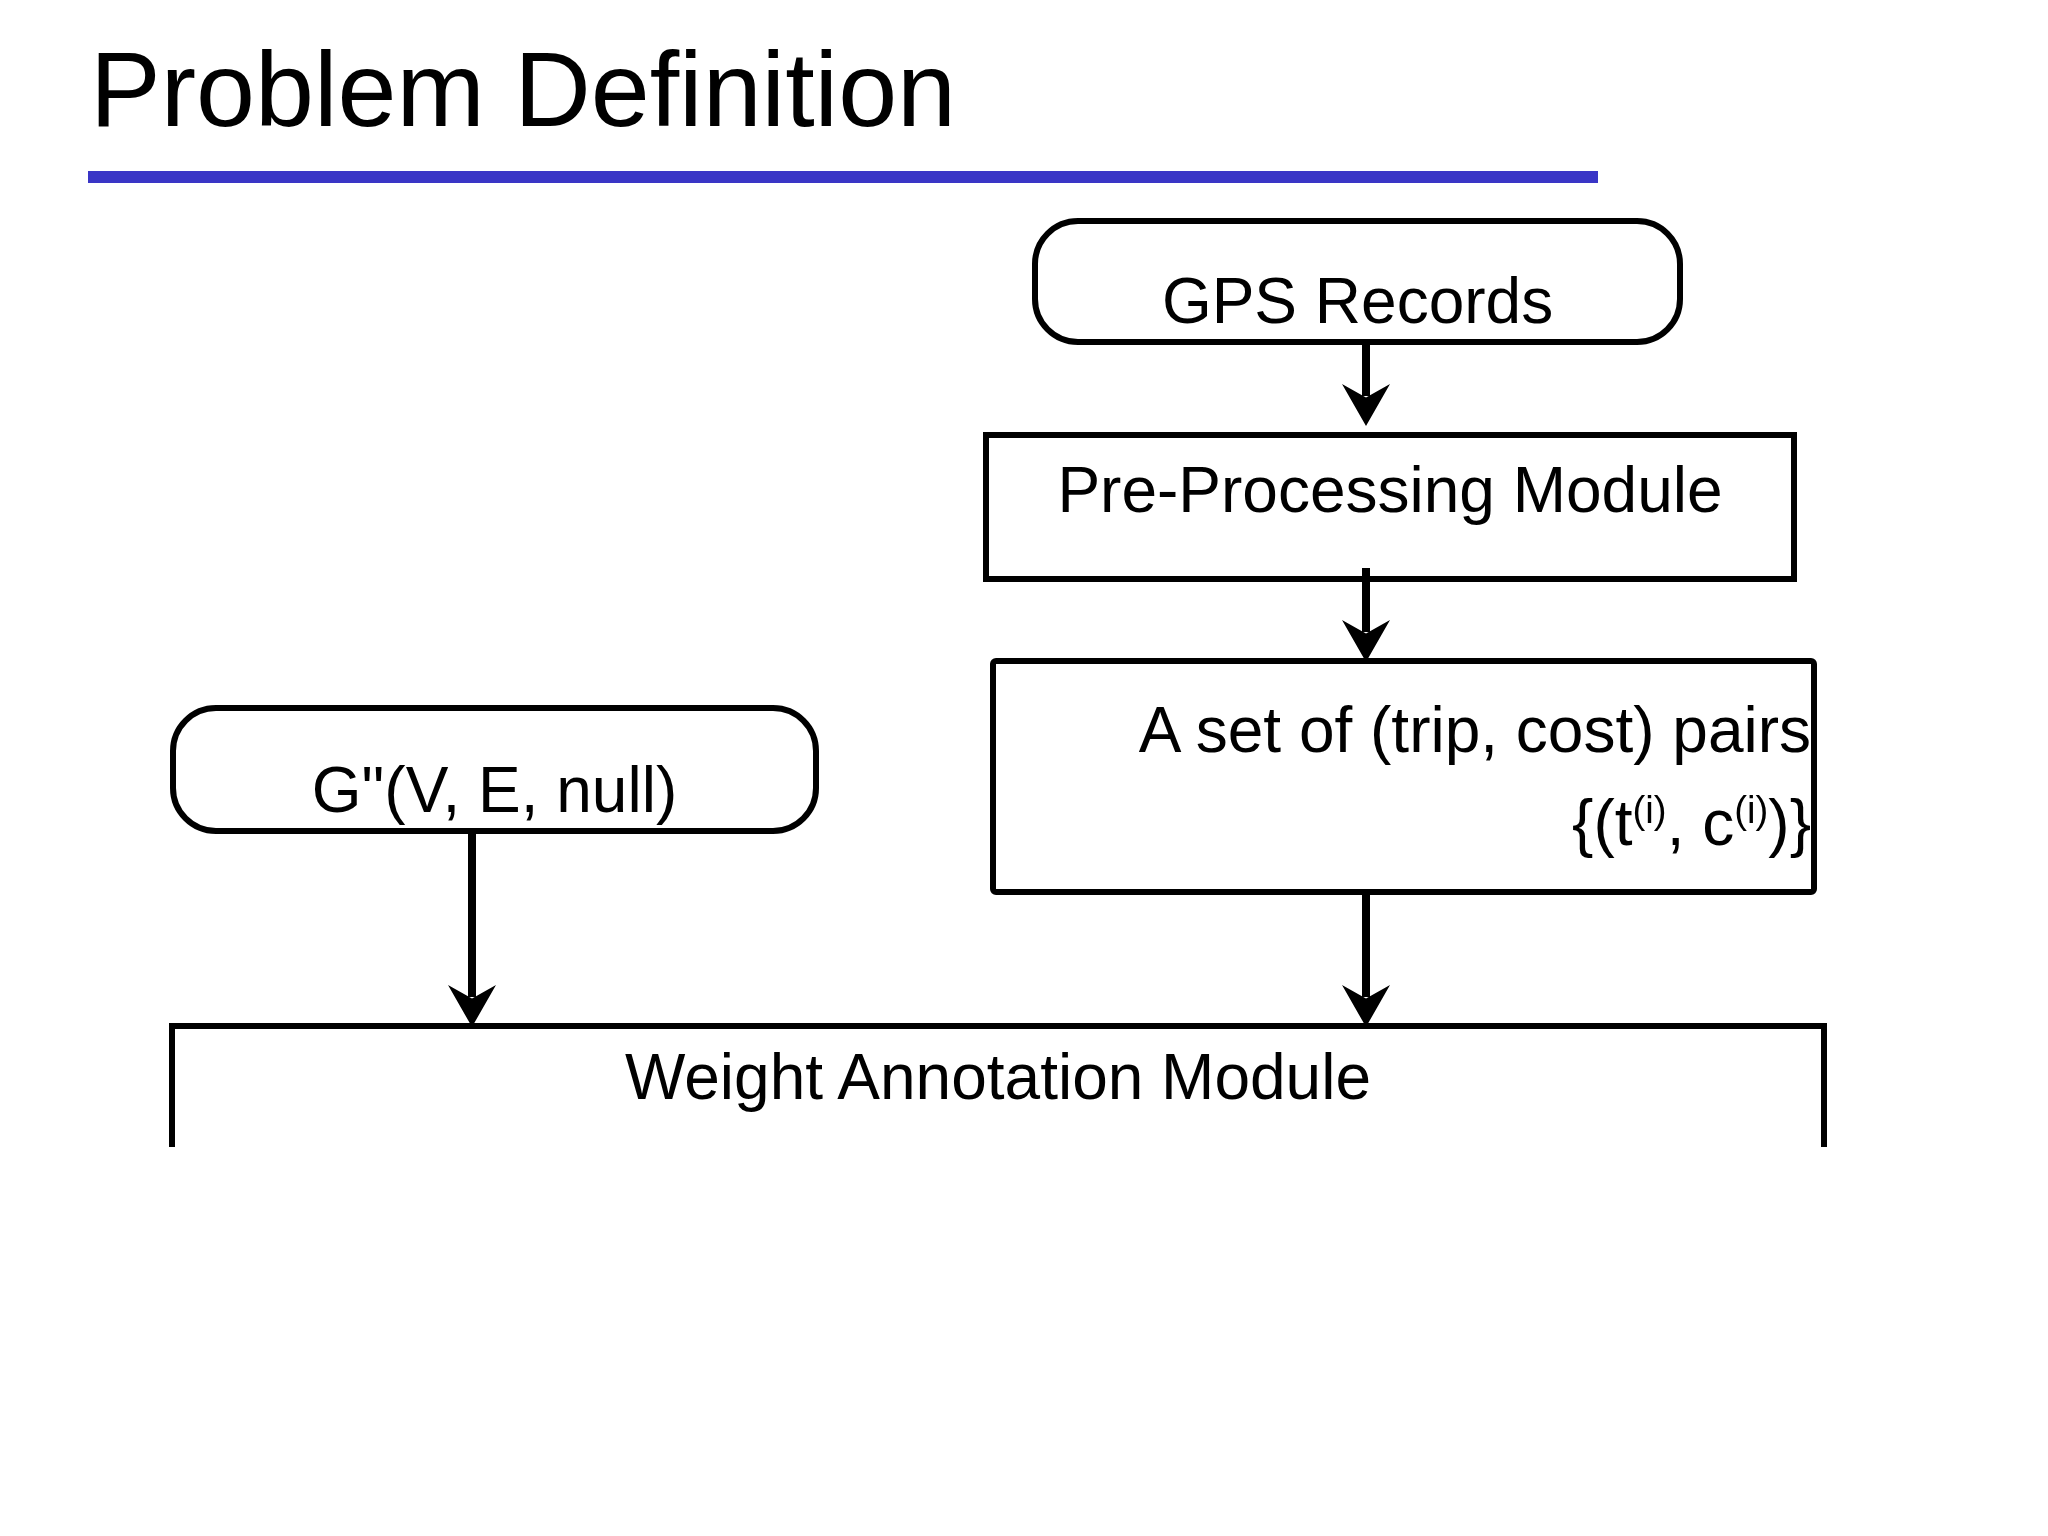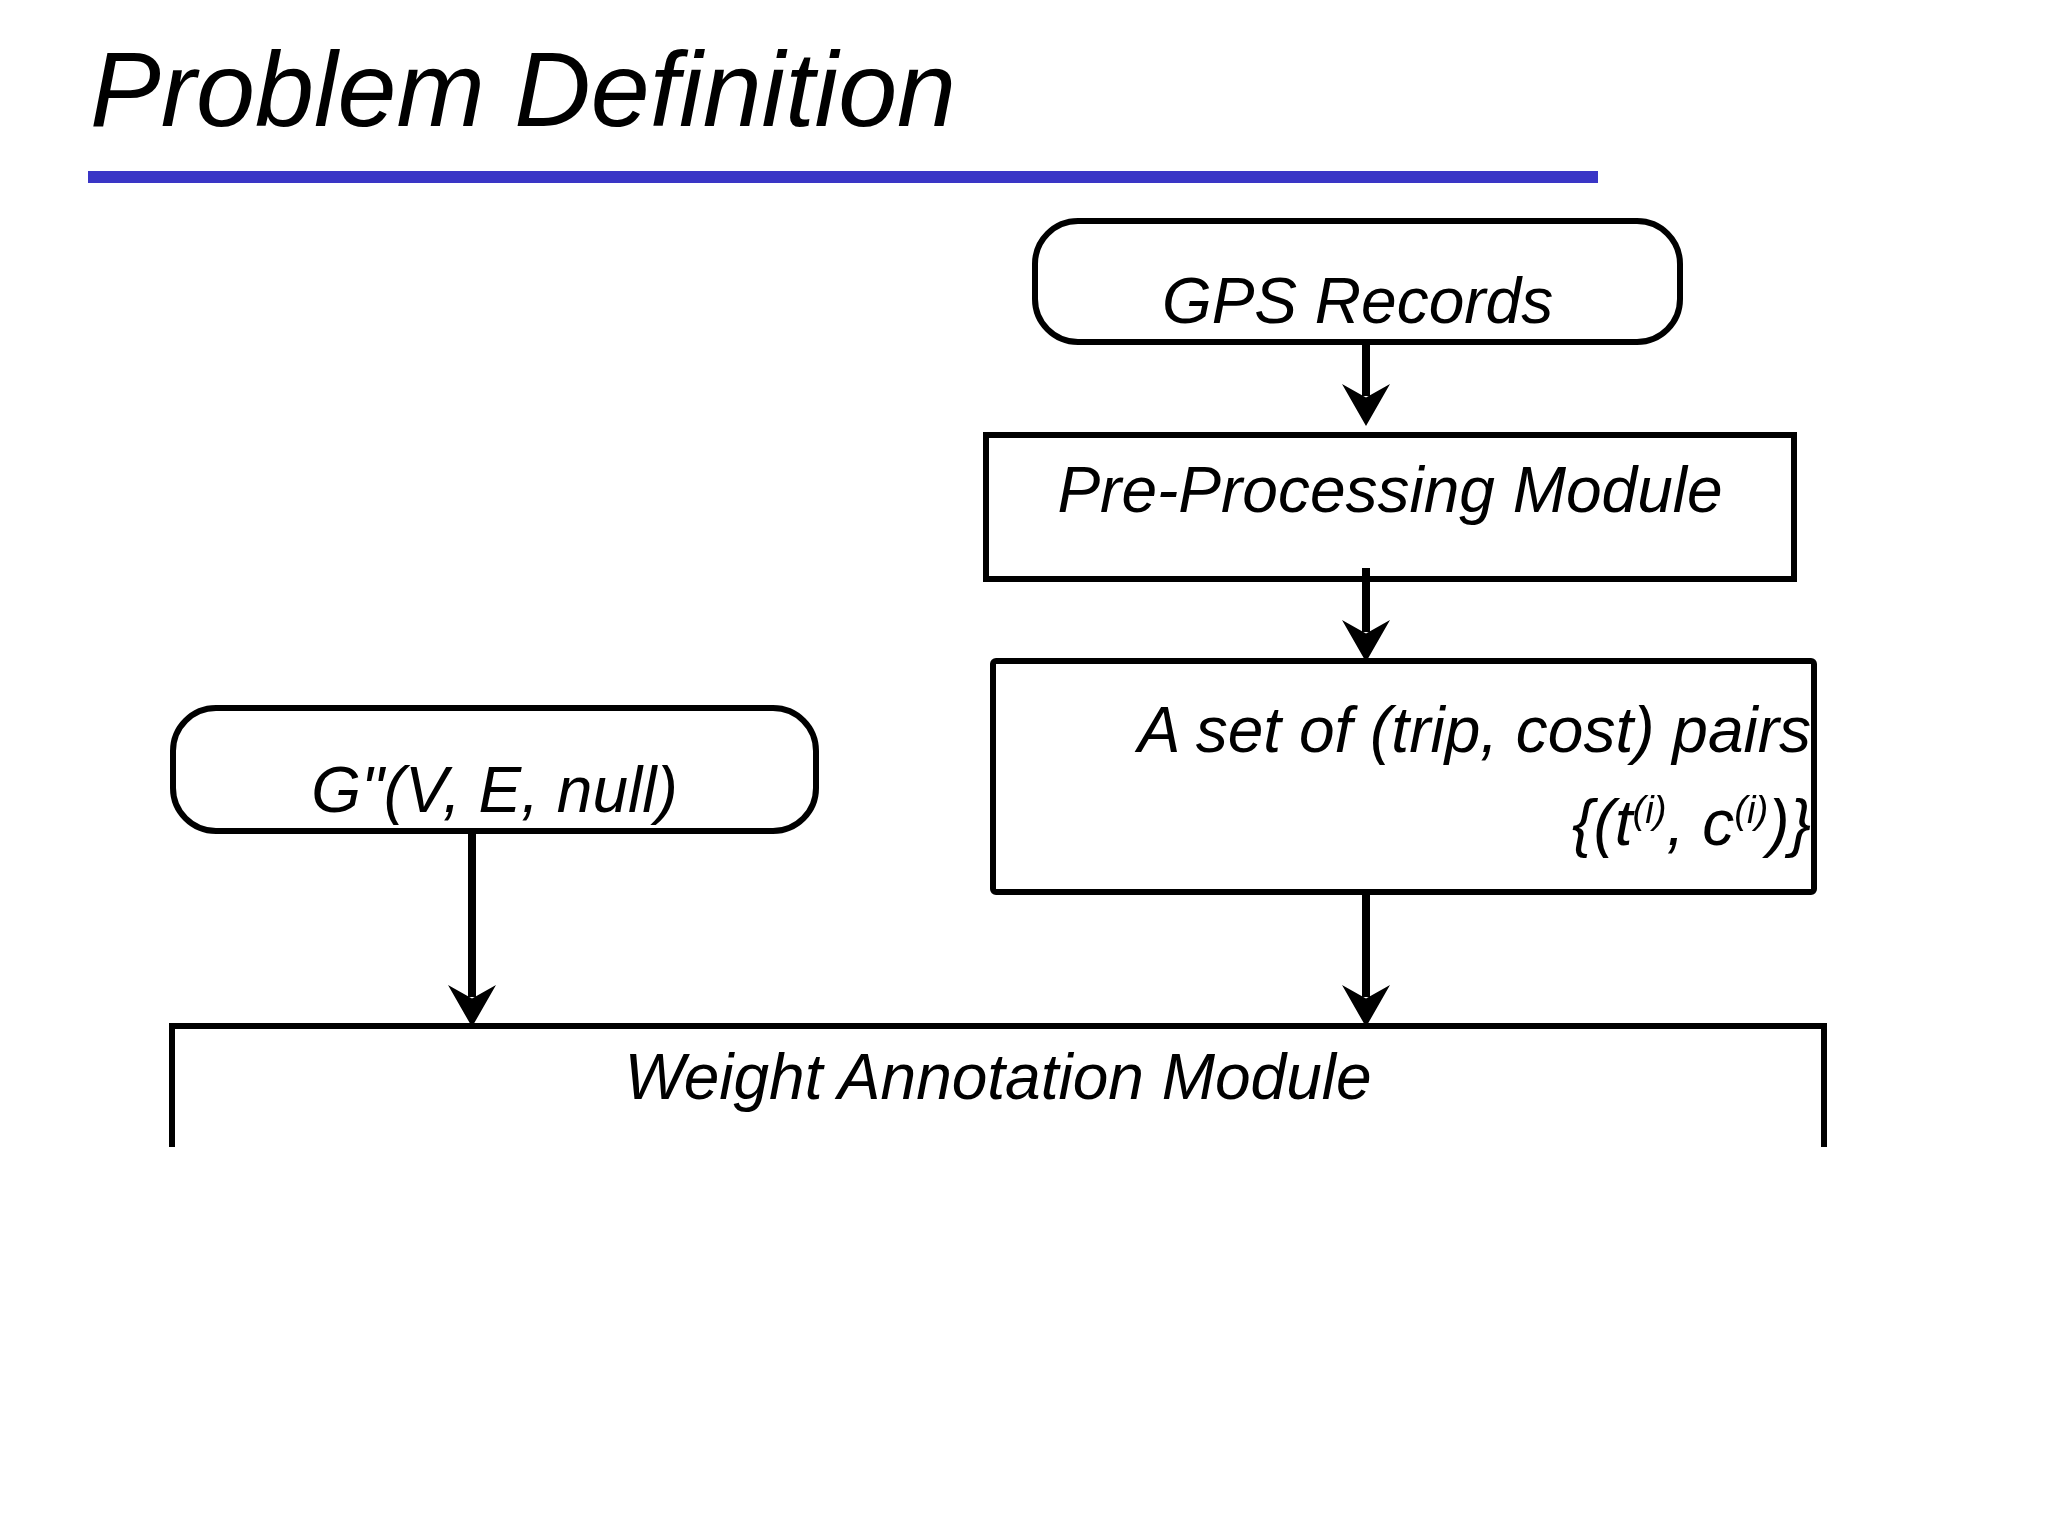--- a/index.html
+++ b/index.html
@@ -4,21 +4,20 @@
 <style>
   html, body { margin: 0; padding: 0; background: #ffffff; }
   .slide {
     position: relative;
     width: 2048px;
     height: 1147px;
     background: #ffffff;
     font-family: "Liberation Sans", sans-serif;
     color: #000000;
     overflow: hidden;
-    font-style: italic;
   }
 
   
   .title {
     position: absolute;
     left: 90px;
     top: 36px;
     font-size: 106px;
     line-height: 1.0;
     font-weight: 400;

